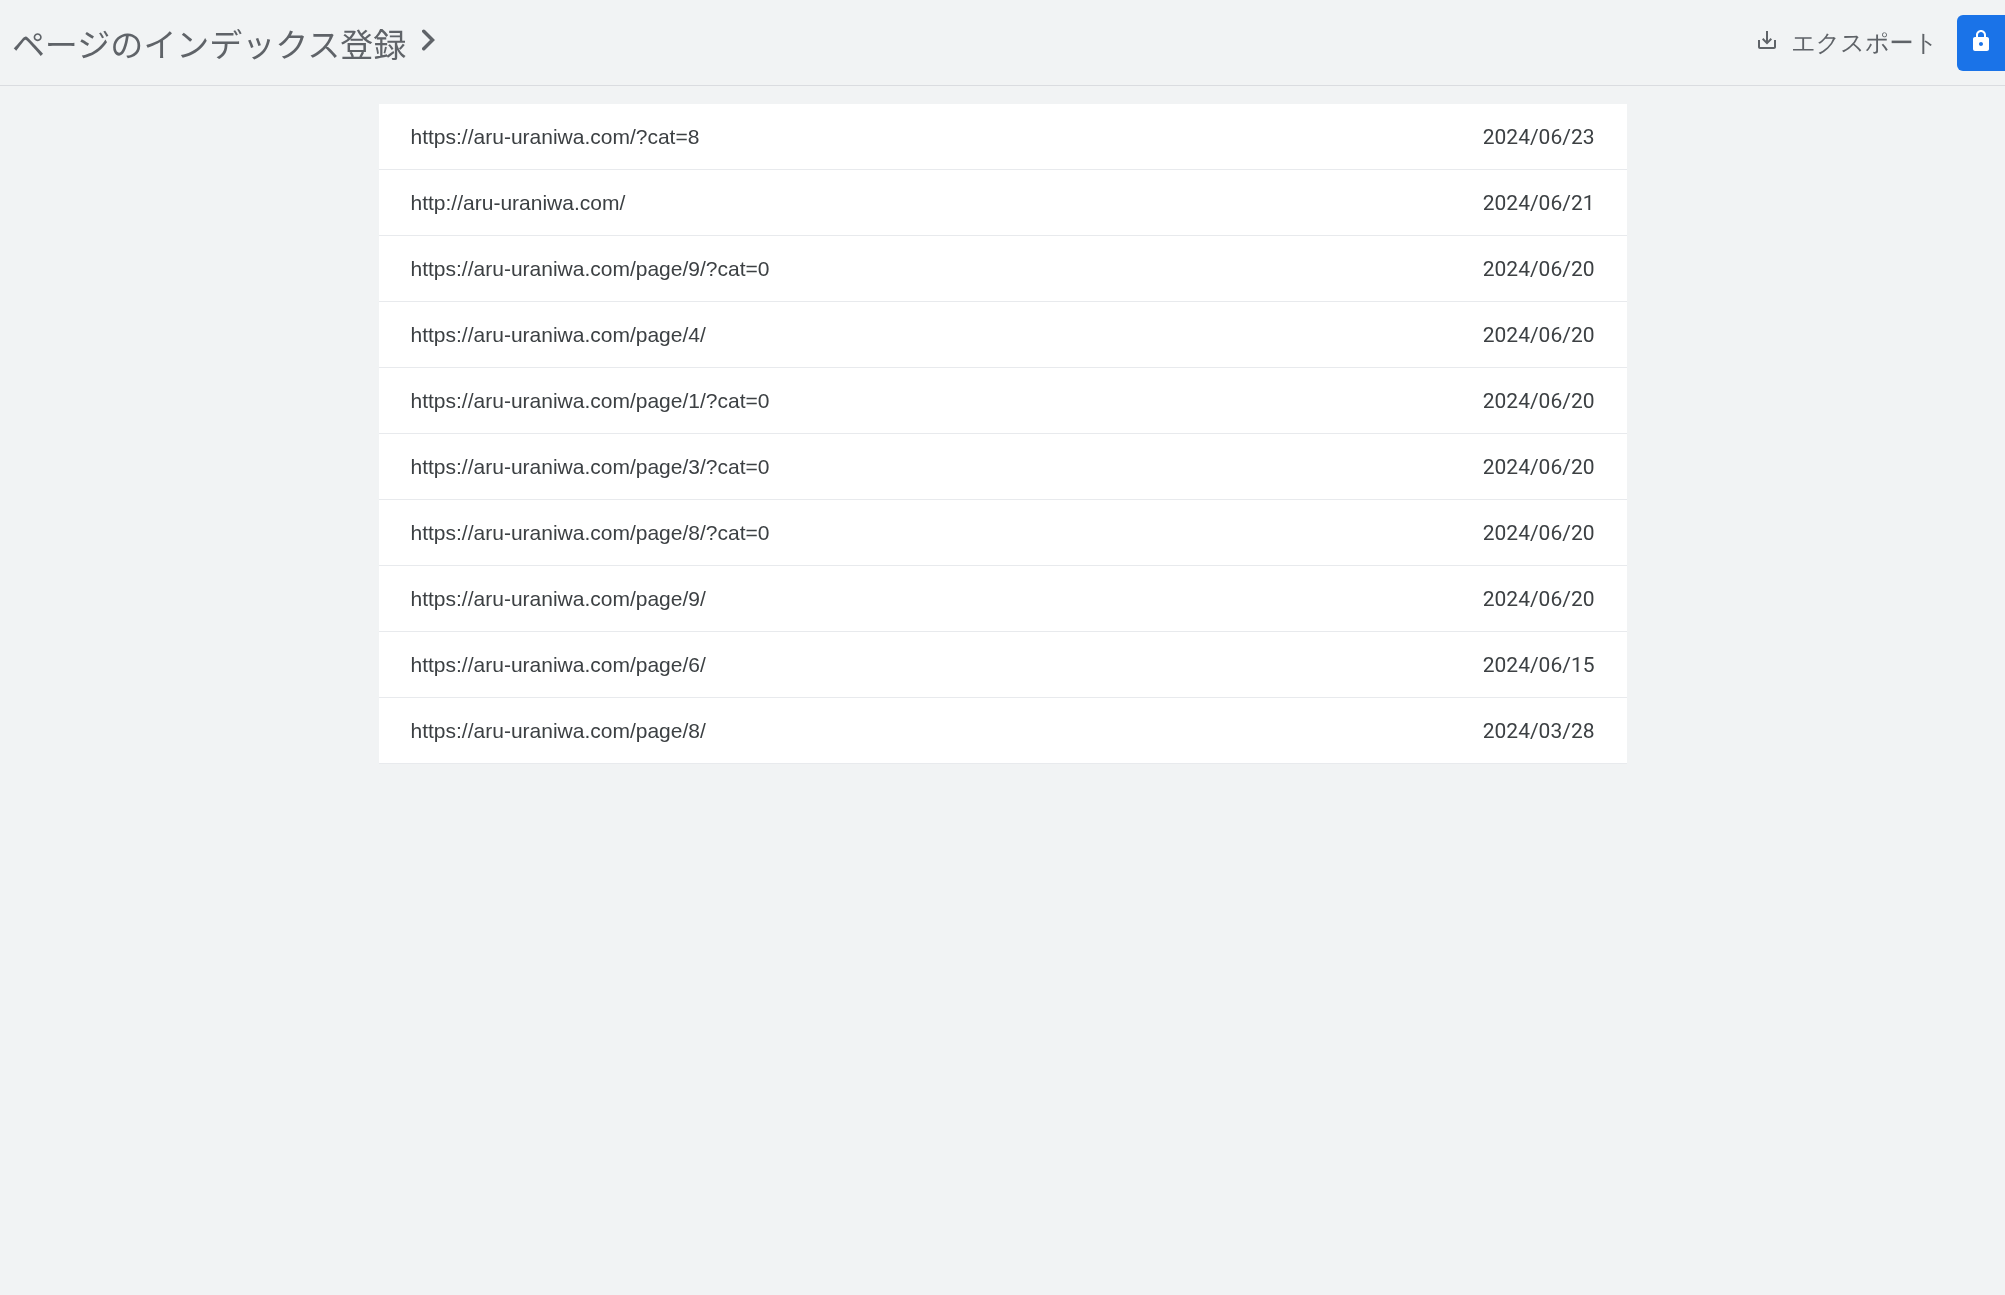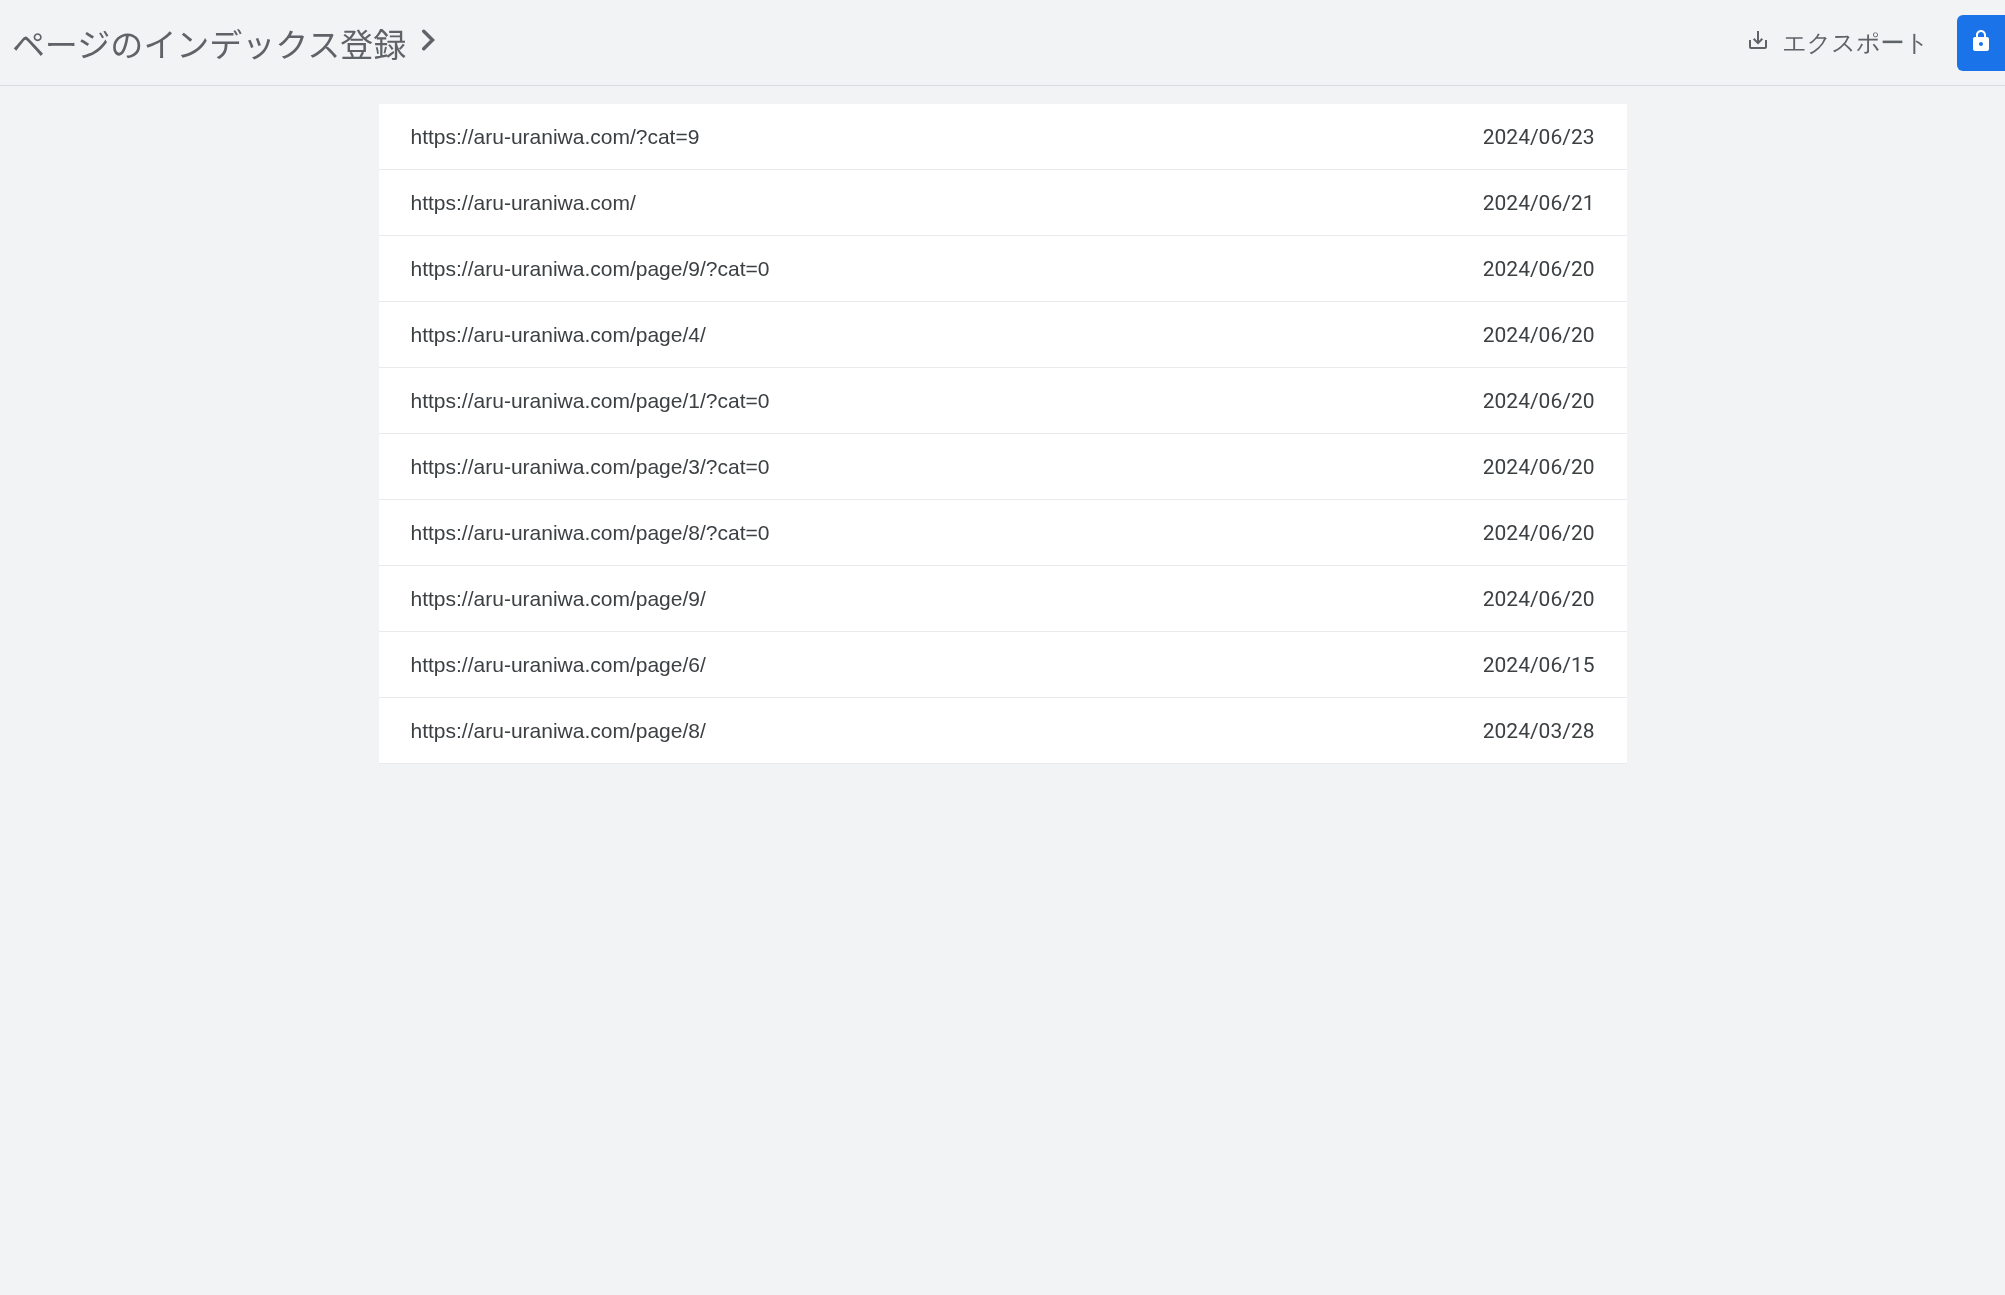--- a/index.html
+++ b/index.html
@@ -32,21 +32,21 @@
       color: #5f6368;
       cursor: pointer;
     }
     .breadcrumb-chevron {
       color: #5f6368;
       font-size: 22px;
     }
     .header-actions {
       display: flex;
       align-items: center;
-      gap: 28px;
+      gap: 19px;
     }
     .export-button {
       display: flex;
       align-items: center;
       gap: 12px;
       font-size: 24px;
       color: #5f6368;
       cursor: pointer;
       background: none;
       border: none;
@@ -129,25 +129,25 @@
             <path d="M18 8h-1V6c0-2.76-2.24-5-5-5S7 3.24 7 6v2H6c-1.1 0-2 .9-2 2v10c0 1.1.9 2 2 2h12c1.1 0 2-.9 2-2V10c0-1.1-.9-2-2-2zm-6 9c-1.1 0-2-.9-2-2s.9-2 2-2 2 .9 2 2-.9 2-2 2zM9 8V6c0-1.66 1.34-3 3-3s3 1.34 3 3v2H9z"></path>
           </svg>
       </span>
     </button>
   </div>
 </div>
 
 <div class="content">
   <div class="table-container" id="table-body">
   <div class="table-row">
-        <span class="url-cell">https://aru-uraniwa.com/?cat=9</span>
+        <span class="url-cell">https://aru-uraniwa.com/?cat=8</span>
         <span class="date-cell">2024/06/23</span>
       </div>
       <div class="table-row">
-        <span class="url-cell">https://aru-uraniwa.com/</span>
+        <span class="url-cell">http://aru-uraniwa.com/</span>
         <span class="date-cell">2024/06/21</span>
       </div>
       <div class="table-row">
         <span class="url-cell">https://aru-uraniwa.com/page/9/?cat=0</span>
         <span class="date-cell">2024/06/20</span>
       </div>
       <div class="table-row">
         <span class="url-cell">https://aru-uraniwa.com/page/4/</span>
         <span class="date-cell">2024/06/20</span>
       </div>

